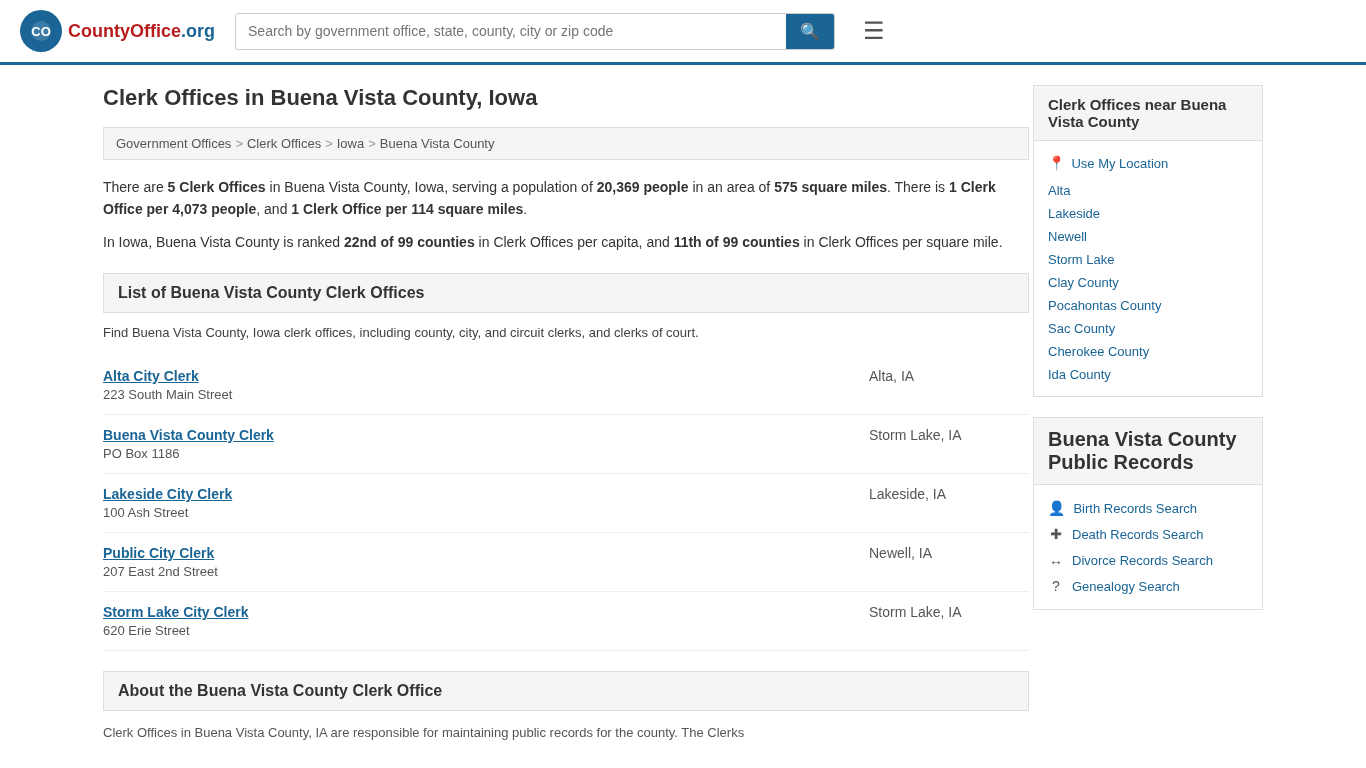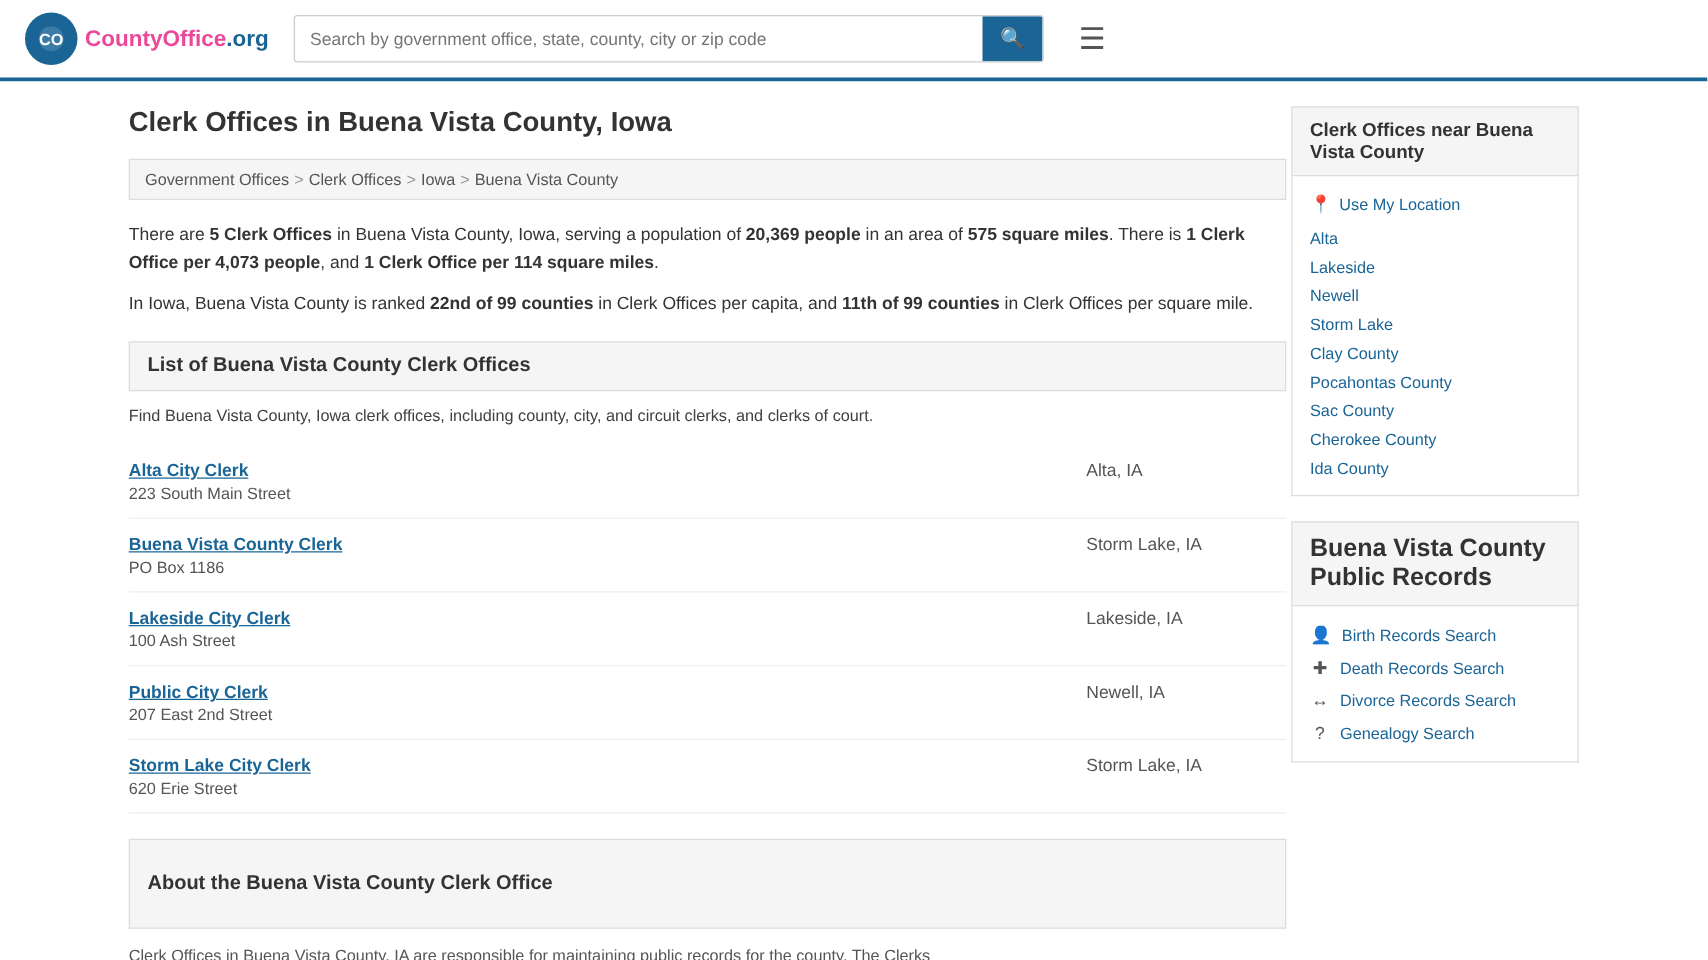--- a/index.html
+++ b/index.html
@@ -30,21 +30,21 @@
       justify-content: center;
       color: #5eead4;
       font-size: 18px;
       font-weight: bold;
     }
     #logo-text {
       font-size: 18px;
       font-weight: bold;
       color: #333;
     }
-    #logo-text span { color: #ec4899; }
+    #logo-text span { color: #b91c1c; }
     #search-area {
       flex: 1;
       max-width: 600px;
       display: flex;
       align-items: center;
       border: 1px solid #ccc;
       border-radius: 3px;
       overflow: hidden;
     }
     #search-input {
@@ -314,21 +314,21 @@
             <span class="clerk-name" style="font-weight:bold;color:#1a6496;text-decoration:underline;cursor:pointer;font-size:14px;">Storm Lake City Clerk</span>
             <div class="clerk-address" style="font-size:13px;color:#555;margin-top:3px;">620 Erie Street</div>
           </div>
           <span class="clerk-city" style="color:#555;font-size:14px;min-width:160px;">Storm Lake, IA</span>
         </div>
       </div>
 
     </div>
 
     <div id="about-section" style="margin-top:20px;">
-      <div class="section-header" style="background:#f5f5f5;border:1px solid #ddd;padding:26px 14px;font-size:16px;font-weight:bold;color:#333;margin-bottom:12px;">About the Buena Vista County Clerk Office</div>
+      <div class="section-header" style="background:#f5f5f5;border:1px solid #ddd;padding:10px 14px;font-size:16px;font-weight:bold;color:#333;margin-bottom:12px;">About the Buena Vista County Clerk Office</div>
       <p style="font-size:13px;color:#555;line-height:1.5;">Clerk Offices in Buena Vista County, IA are responsible for maintaining public records for the county. The Clerks</p>
     </div>
 
   </div>
 
   <div id="sidebar" style="width:230px;flex-shrink:0;">
 
     <div class="sidebar-section" style="margin-bottom:20px;">
       <div class="sidebar-header" style="background:#f5f5f5;border:1px solid #ddd;padding:10px 14px;font-size:15px;font-weight:bold;color:#333;">Clerk Offices near Buena Vista County</div>
       <div class="sidebar-content" style="border:1px solid #ddd;border-top:none;padding:10px 14px;">

